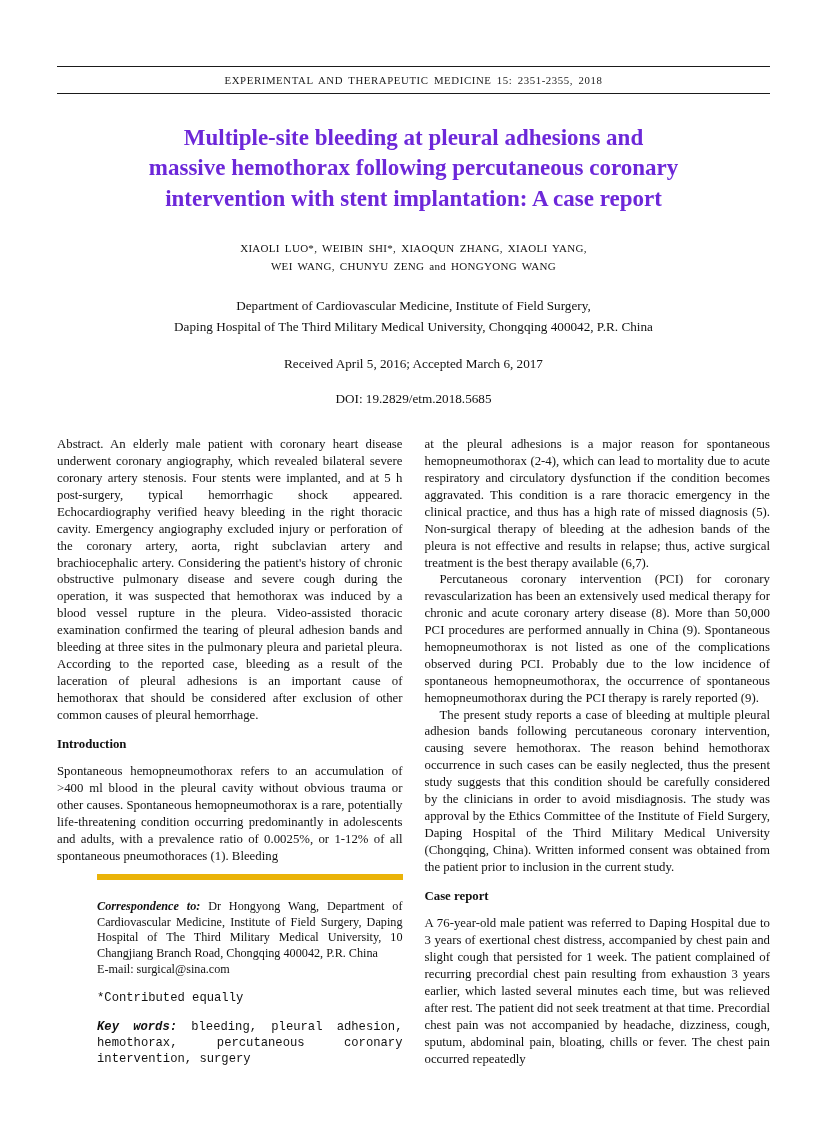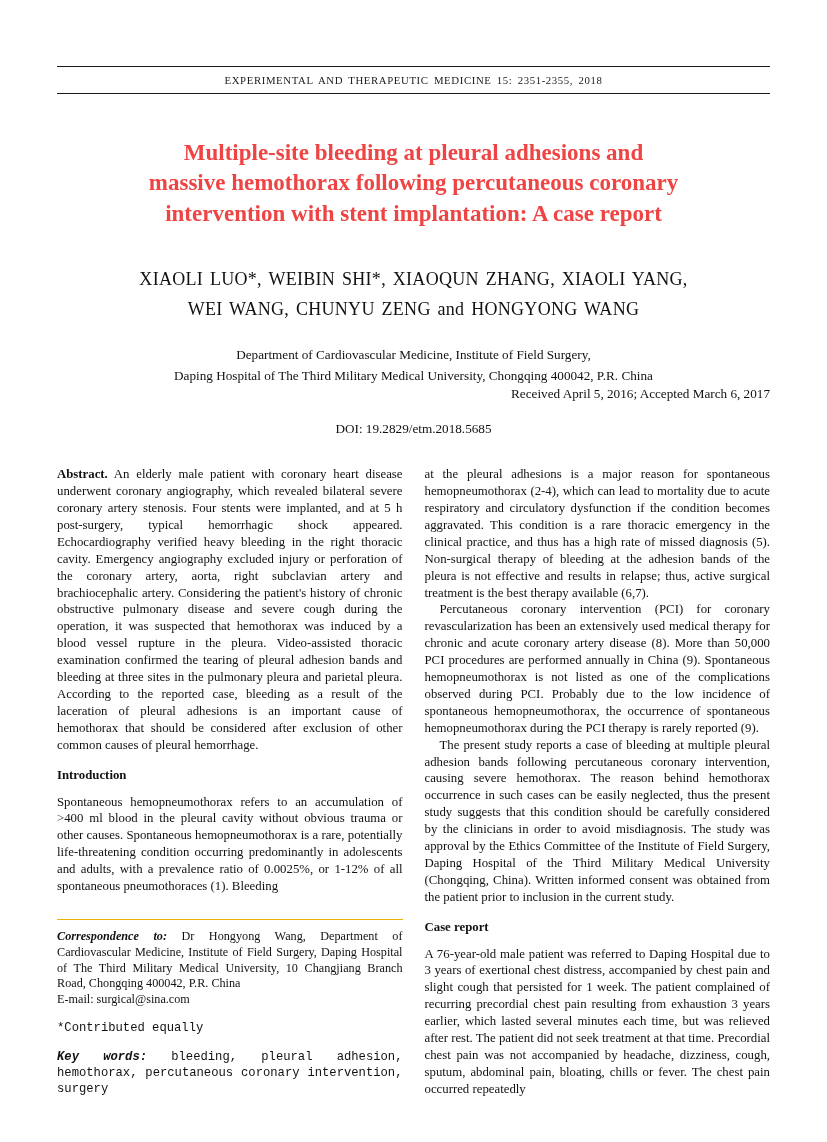--- a/index.html
+++ b/index.html
@@ -24,49 +24,50 @@
     margin-top: 40px;
   }
   .journal-header-text {
     font-size: 10.8px;
     letter-spacing: 0.6px;
     word-spacing: 2px;
     color: #1a1a1a;
   }
 
   .title {
-    margin-top: 44px;
+    margin-top: 29px;
     text-align: center;
     font-size: 23px;
     font-weight: bold;
     line-height: 1.32;
     white-space: pre-line;
-    color: #ef4444;
+    color: #6d28d9;
   }
 
   .authors {
-    margin-top: 36px;
+    margin-top: 25px;
     text-align: center;
-    font-size: 18px;
+    font-size: 11px;
     line-height: 1.65;
     letter-spacing: 0.3px;
     word-spacing: 2px;
     white-space: pre-line;
   }
 
   .affiliation {
     margin-top: 21px;
     text-align: center;
     font-size: 13.2px;
     line-height: 1.55;
     white-space: pre-line;
   }
 
   .received {
-    text-align: right;
+    margin-top: 19px;
+    text-align: center;
     font-size: 13.2px;
   }
 
   .doi {
     margin-top: 19px;
     text-align: center;
     font-size: 13.2px;
   }
 
   .columns {
@@ -77,33 +78,34 @@
   }
   .col { flex: 1 1 0; min-width: 0; }
   .col-left { display: flex; flex-direction: column; }
 
   .para {
     font-size: 12.8px;
     line-height: 1.32;
     text-align: justify;
   }
   .para.indent { text-indent: 15px; }
-  .b { font-weight: bold; }
+  .b { font-weight: normal; }
   .bi { font-weight: bold; font-style: italic; }
 
   .section-heading {
     font-size: 12.8px;
     font-weight: bold;
     margin: 14px 0 11px 0;
   }
 
   .footnotes {
     margin-top: auto;
-    border-top: 1px solid #eab308;
-    padding-top: 9px;
+    border-top: 6px solid #eab308;
+    padding-top: 19px;
+    margin-left: 40px;
   }
   .fn {
     font-size: 12.2px;
     line-height: 1.3;
     text-align: justify;
   }
   .fn.spaced { margin-top: 13px; font-family: Liberation Mono, monospace; }
 </style>
 </head>
 <body>

